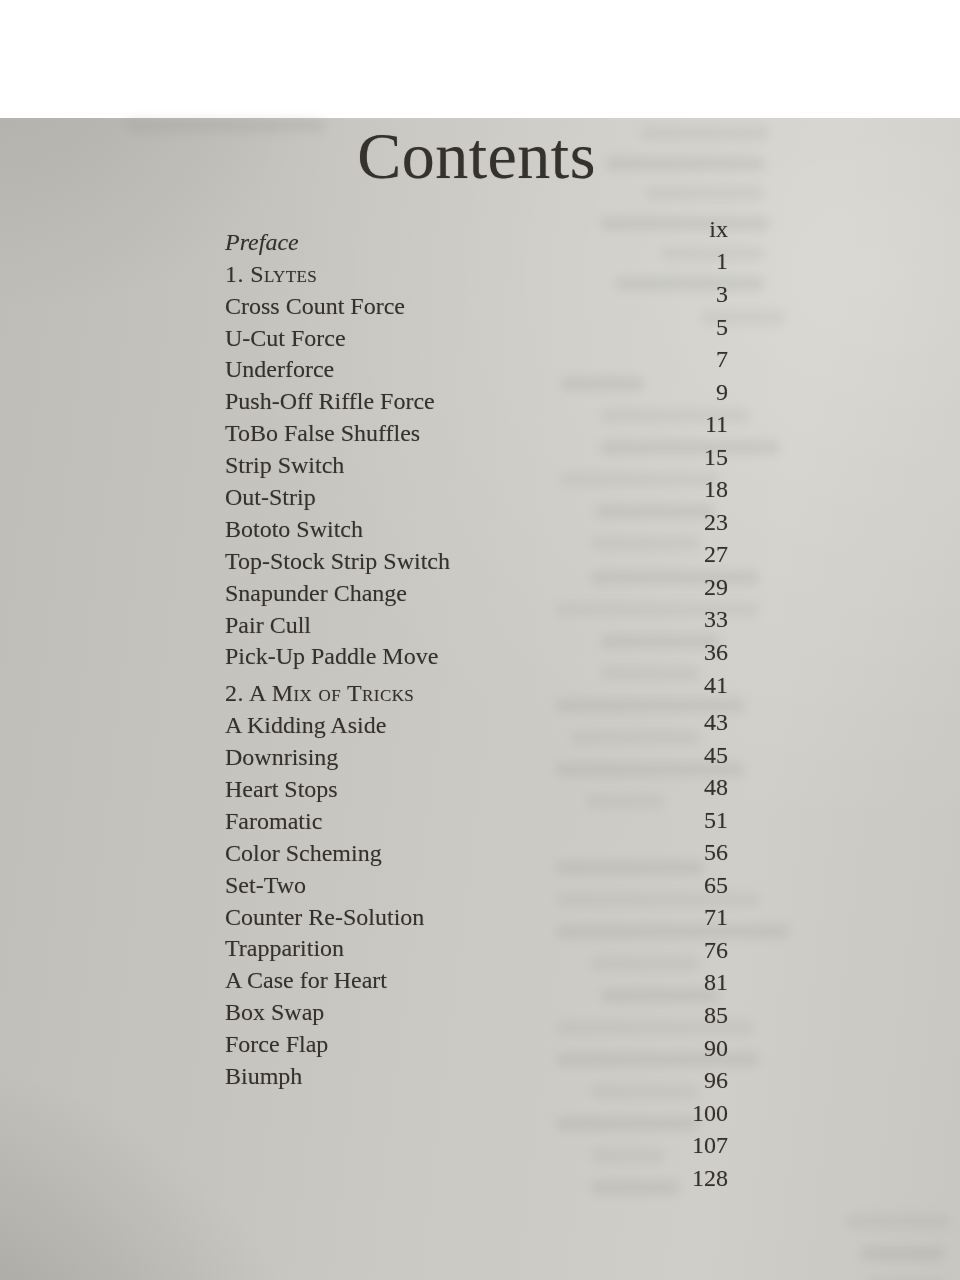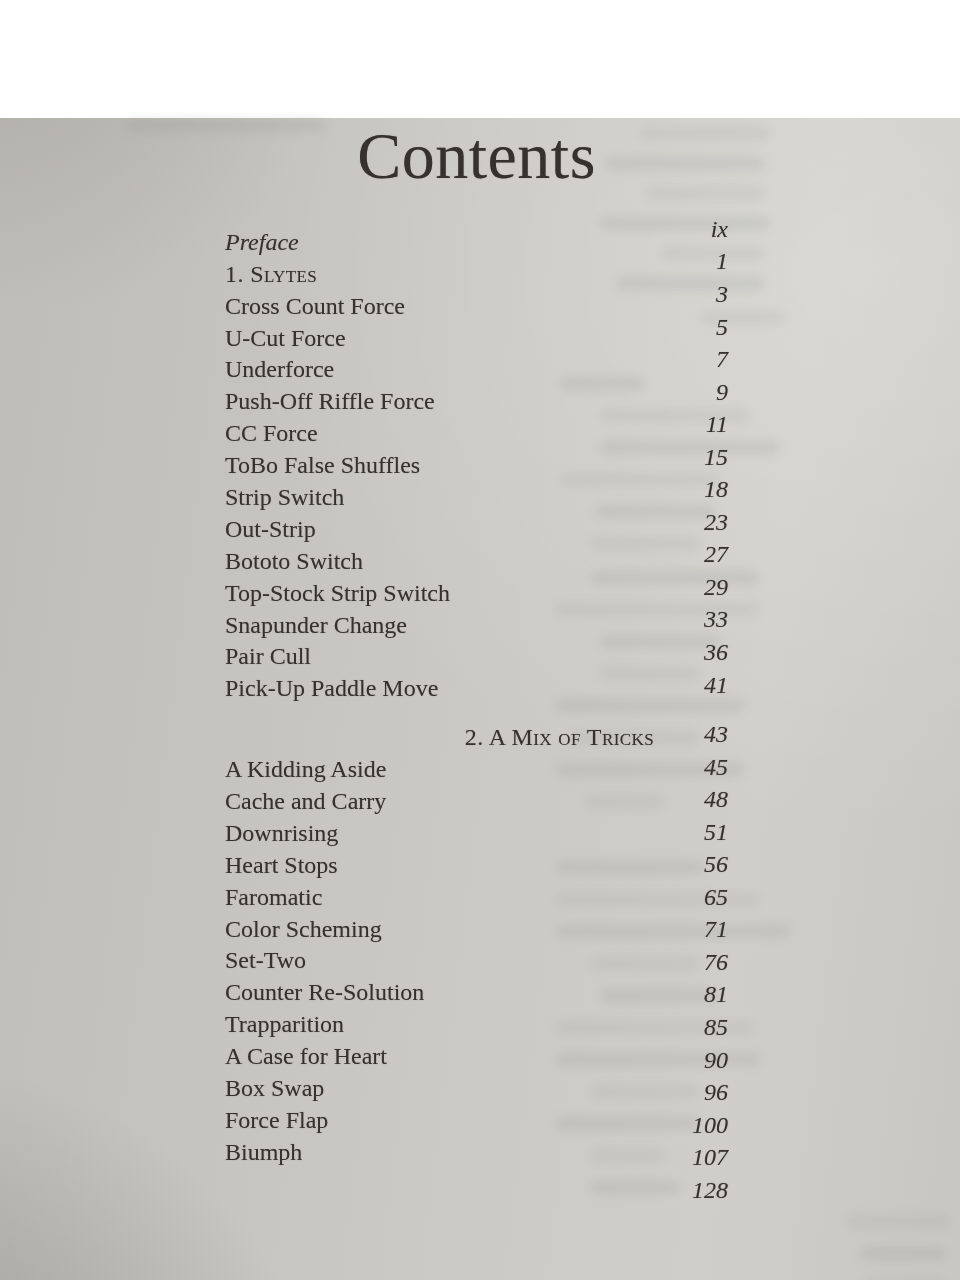--- a/index.html
+++ b/index.html
@@ -30,24 +30,24 @@
     position:relative;
   }
   .toc{
     position:relative;
     display:flex;margin:32px 0 0 225px;width:503px;
     text-shadow:0 0 1px rgba(40,38,34,0.3);
   }
   .titles-col{flex:1;font-size:24px;}
   .numbers-col{width:74px;font-size:24px;text-align:right;margin-top:-13px;}
   .t-row{height:31.9px;line-height:32px;white-space:nowrap;}
-  .n-row{height:32.55px;line-height:32px;font-style:italic;}
+  .n-row{height:32.55px;line-height:32px;}
   .chapter{font-variant:small-caps;letter-spacing:0.4px;}
   .preface{font-style:italic;}
-  .gap{margin-top:17px;text-align:right;}
+  .gap{margin-top:5px;}
 </style>
 </head>
 <body>
 
 <div class="photo">
   <div id="ghost-layer">
       <div class="ghost" style="left: 125px; top: 0px; width: 200px; opacity: 0.14;"></div>
       <div class="ghost" style="left: 640px; top: 8px; width: 130px; opacity: 0.1;"></div>
       <div class="ghost" style="left: 605px; top: 38px; width: 160px; opacity: 0.14;"></div>
       <div class="ghost" style="left: 645px; top: 68px; width: 120px; opacity: 0.1;"></div>
@@ -86,32 +86,30 @@
     </div>
   <h1 class="title">Contents</h1>
   <div class="toc">
     <div class="titles-col">
         <div class="t-row preface">Preface</div>
         <div class="t-row chapter">1. Slytes</div>
         <div class="t-row ">Cross Count Force</div>
         <div class="t-row ">U-Cut Force</div>
         <div class="t-row ">Underforce</div>
         <div class="t-row ">Push-Off Riffle Force</div>
-        <div class="t-row ">CC Force</div>
         <div class="t-row ">ToBo False Shuffles</div>
         <div class="t-row ">Strip Switch</div>
         <div class="t-row ">Out-Strip</div>
         <div class="t-row ">Bototo Switch</div>
         <div class="t-row ">Top-Stock Strip Switch</div>
         <div class="t-row ">Snapunder Change</div>
         <div class="t-row ">Pair Cull</div>
         <div class="t-row ">Pick-Up Paddle Move</div>
         <div class="t-row chapter gap">2. A Mix of Tricks</div>
         <div class="t-row ">A Kidding Aside</div>
-        <div class="t-row ">Cache and Carry</div>
         <div class="t-row ">Downrising</div>
         <div class="t-row ">Heart Stops</div>
         <div class="t-row ">Faromatic</div>
         <div class="t-row ">Color Scheming</div>
         <div class="t-row ">Set-Two</div>
         <div class="t-row ">Counter Re-Solution</div>
         <div class="t-row ">Trapparition</div>
         <div class="t-row ">A Case for Heart</div>
         <div class="t-row ">Box Swap</div>
         <div class="t-row ">Force Flap</div>

